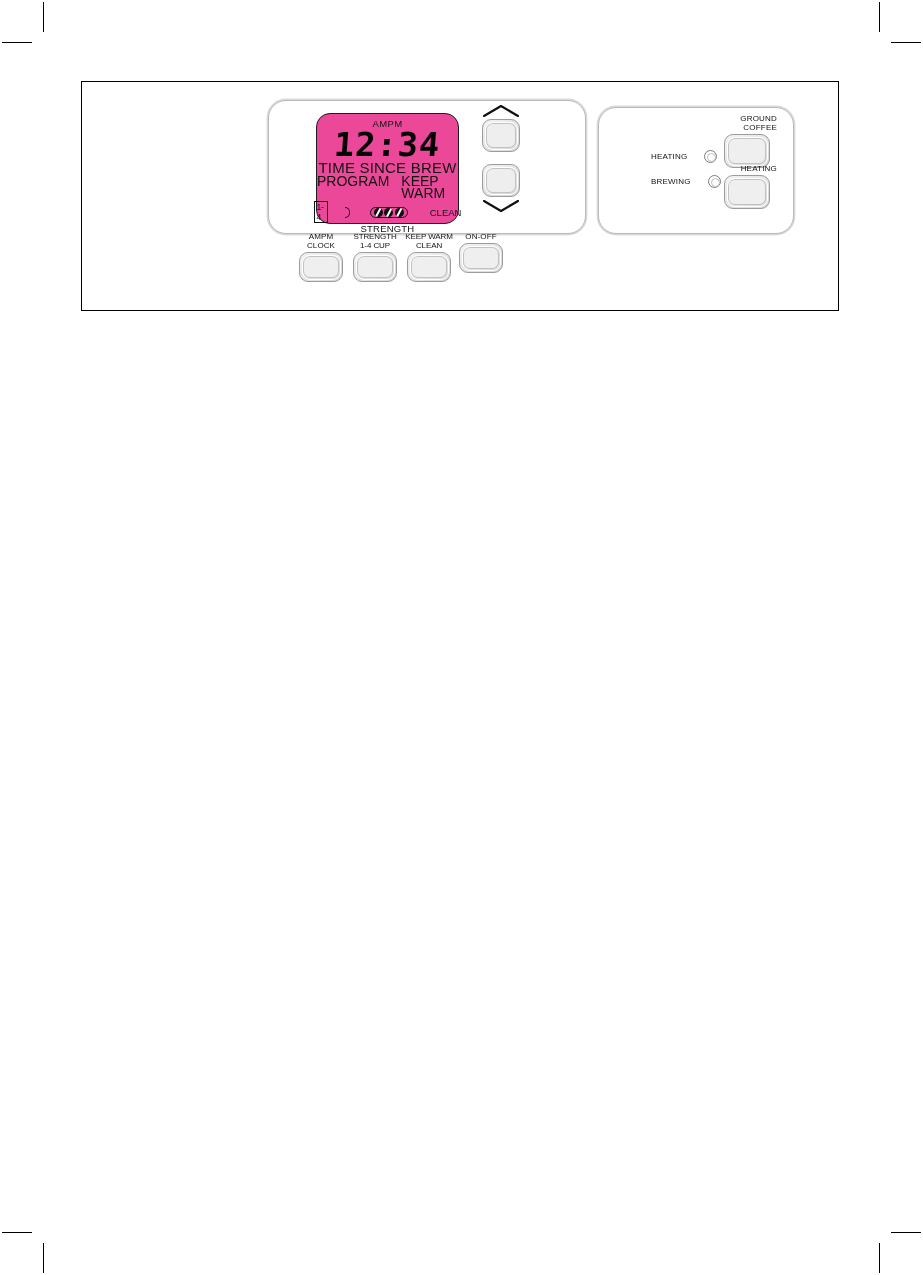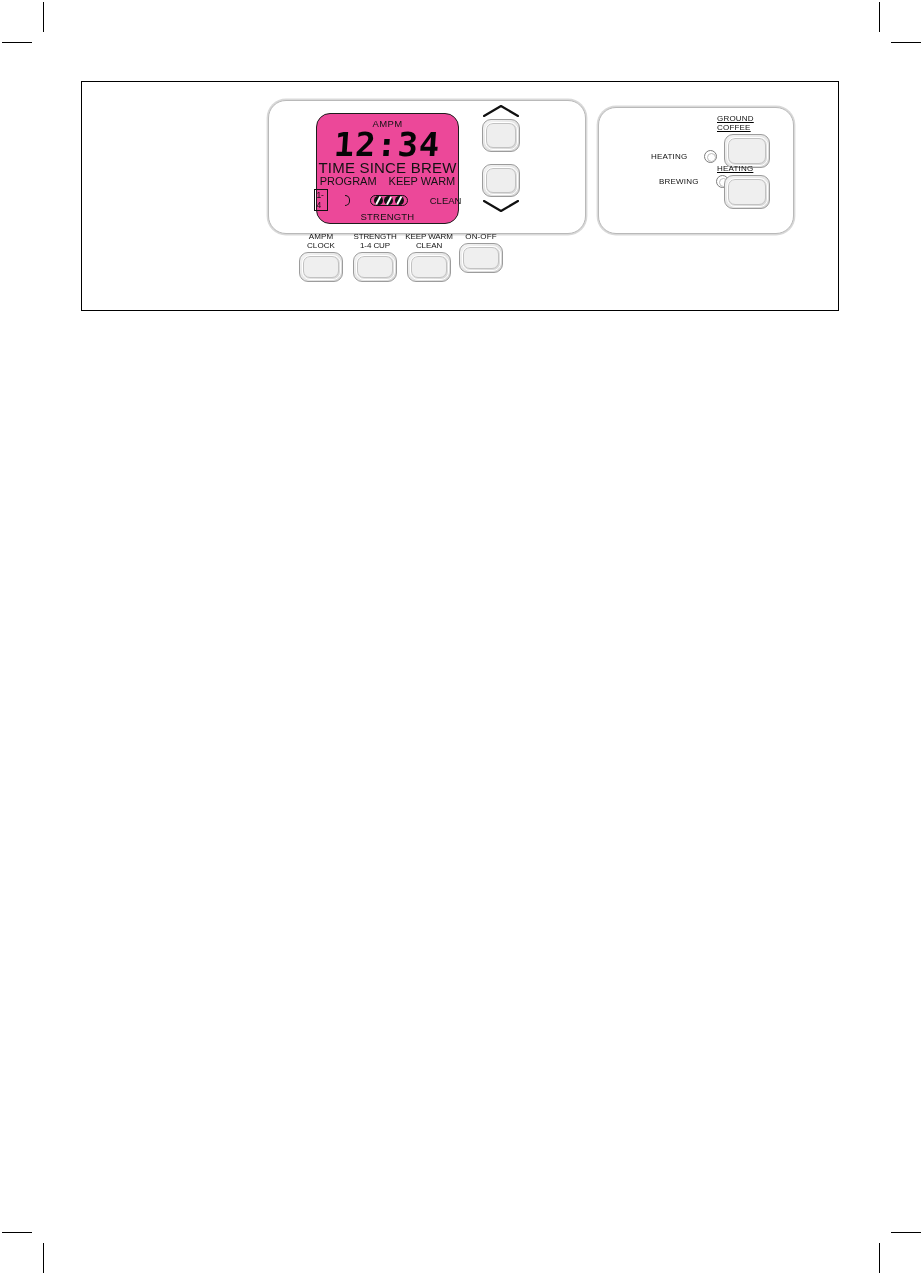--- a/index.html
+++ b/index.html
@@ -90,21 +90,21 @@
   .lcd-row {
     font-size: 15px;
     color: #121212;
     letter-spacing: 0.2px;
     line-height: 12px;
     white-space: nowrap;
   }
   .lcd-row-2 {
     display: flex;
     gap: 12px;
-    font-size: 11px;
+    font-size: 14px;
     color: #121212;
     line-height: 12px;
     margin-top: 1px;
   }
   .lcd-strength-row {
     display: flex;
     align-items: center;
     gap: 20px;
     margin-top: 2px;
   }
@@ -239,21 +239,21 @@
   #row-buttons .btn-labeled:nth-child(4) { left: 160px; top: 0; }
 
   
   .led-row {
     position: absolute;
     display: flex;
     align-items: center;
     gap: 17px;
   }
   #led-heating { left: 52px; top: 42px; }
-  #led-brewing { left: 60px; top: 67px; text-align: right; }
+  #led-brewing { left: 52px; top: 67px; text-align: right; }
   .led-label {
     font-size: 8px;
     color: #111;
     letter-spacing: 0.2px;
     white-space: nowrap;
   }
   .led-lamp {
     width: 13px; height: 13px;
     border-radius: 50%;
     box-sizing: border-box;
@@ -263,21 +263,21 @@
   }
   .led-lamp::after {
     content: "";
     position: absolute;
     left: 2px; top: 2px;
     width: 7px; height: 7px;
     border-radius: 50%;
     border: 1px solid #bdbdbd;
   }
 
-  .right-btn-group { position: absolute; text-align: left; width: 60px; text-decoration: underline; }
+  .right-btn-group { position: absolute; text-align: right; width: 60px; }
   #grp-ground  { left: 118px; top: 6px; }
   #grp-capsule { left: 118px; top: 56px; }
   .right-btn-caption {
     font-size: 8px;
     line-height: 9px;
     color: #111;
     letter-spacing: 0.2px;
     white-space: nowrap;
   }
   .right-btn-sq {

